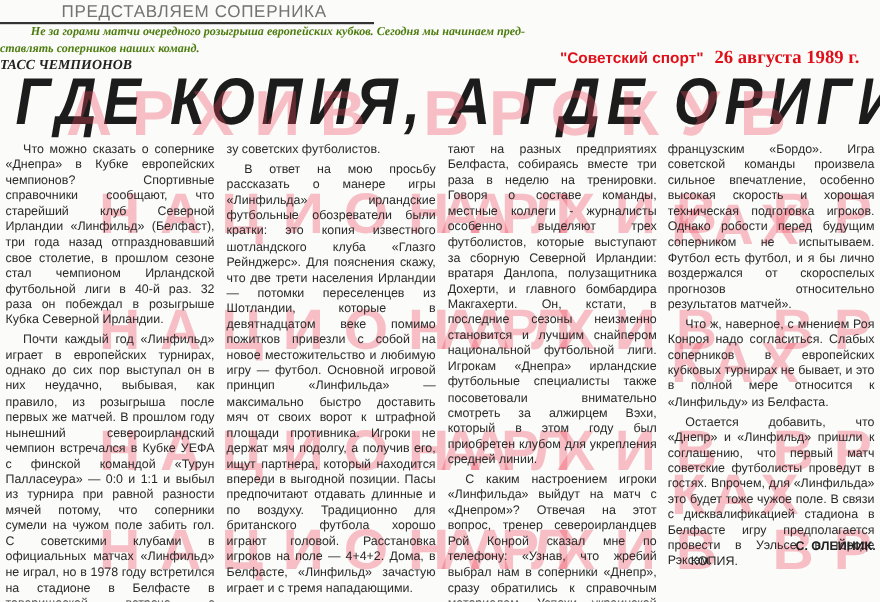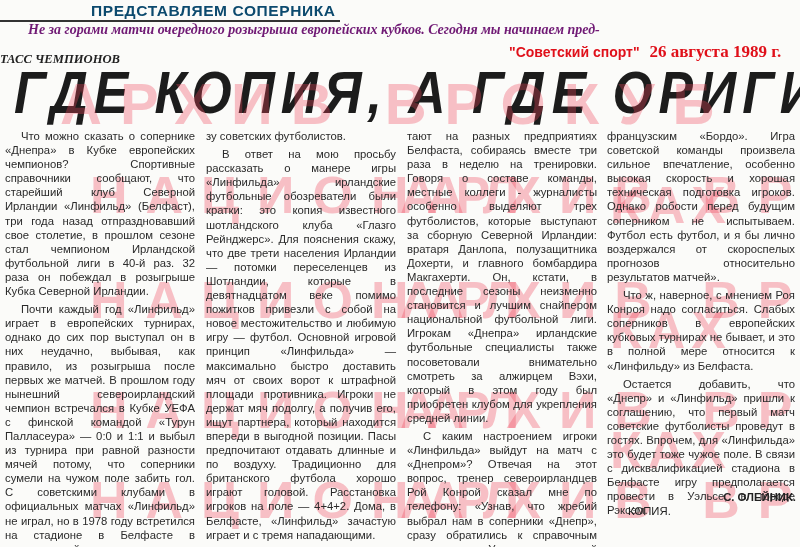--- a/index.html
+++ b/index.html
@@ -7,29 +7,29 @@
     width:800px; height:547px; overflow:hidden;
     background:#fbfbf9;
     font-family:"Liberation Sans", sans-serif;
     color:#1a1a1a;
     position:relative;
   }
   .page { position:absolute; left:0; top:0; width:800px; height:547px; }
   .rubric {
     position:absolute; left:56px; top:2px;
     font-family:"Liberation Sans", sans-serif;
-    font-weight:bold; font-size:15.5px; letter-spacing:0.6px; color:#0c4a6e;margin-left:35px;
+    font-weight:normal; font-size:15.5px; letter-spacing:0.6px; color:#737373;
   }
   .rubric-rule {
     position:absolute; left:0; top:20px; width:340px; height:2px; background:#333;
   }
   .lead {
     position:absolute; left:0; top:22px; width:790px;
     font-family:"Liberation Serif", serif; font-style:italic; font-weight:bold;
-    font-size:14px; line-height:15px; color:#701a75;
+    font-size:11px; line-height:15px; color:#4d7c0f;
   }
   .lead .l1 { padding-left:28px; display:block; white-space:nowrap; }
   .lead .l2 { display:block; white-space:nowrap; }
   .section {
     position:absolute; left:0; top:52px;
     font-family:"Liberation Serif", serif; font-style:italic; font-weight:bold;
     font-size:12.6px; color:#222;
   }
   .source {
     position:absolute; left:509px; top:42px;
@@ -73,20 +73,21 @@
 </head>
 <body>
 
 <div class="page">
 
   <div class="rubric">ПРЕДСТАВЛЯЕМ СОПЕРНИКА</div>
   <div class="rubric-rule"></div>
 
   <div class="lead">
     <span class="l1">Не за горами матчи очередного розыгрыша европейских кубков. Сегодня мы начинаем пред-</span>
+    <span class="l2">ставлять соперников наших команд.</span>
   </div>
 
   <div class="section">ТАСС ЧЕМПИОНОВ</div>
 
   <div class="source">
     <span>"Советский спорт"</span>
     <span class="date">26 августа 1989 г.</span>
   </div>
 
   <div class="headline">ГДЕ КОПИЯ, А ГДЕ ОРИГИНАЛ</div>

